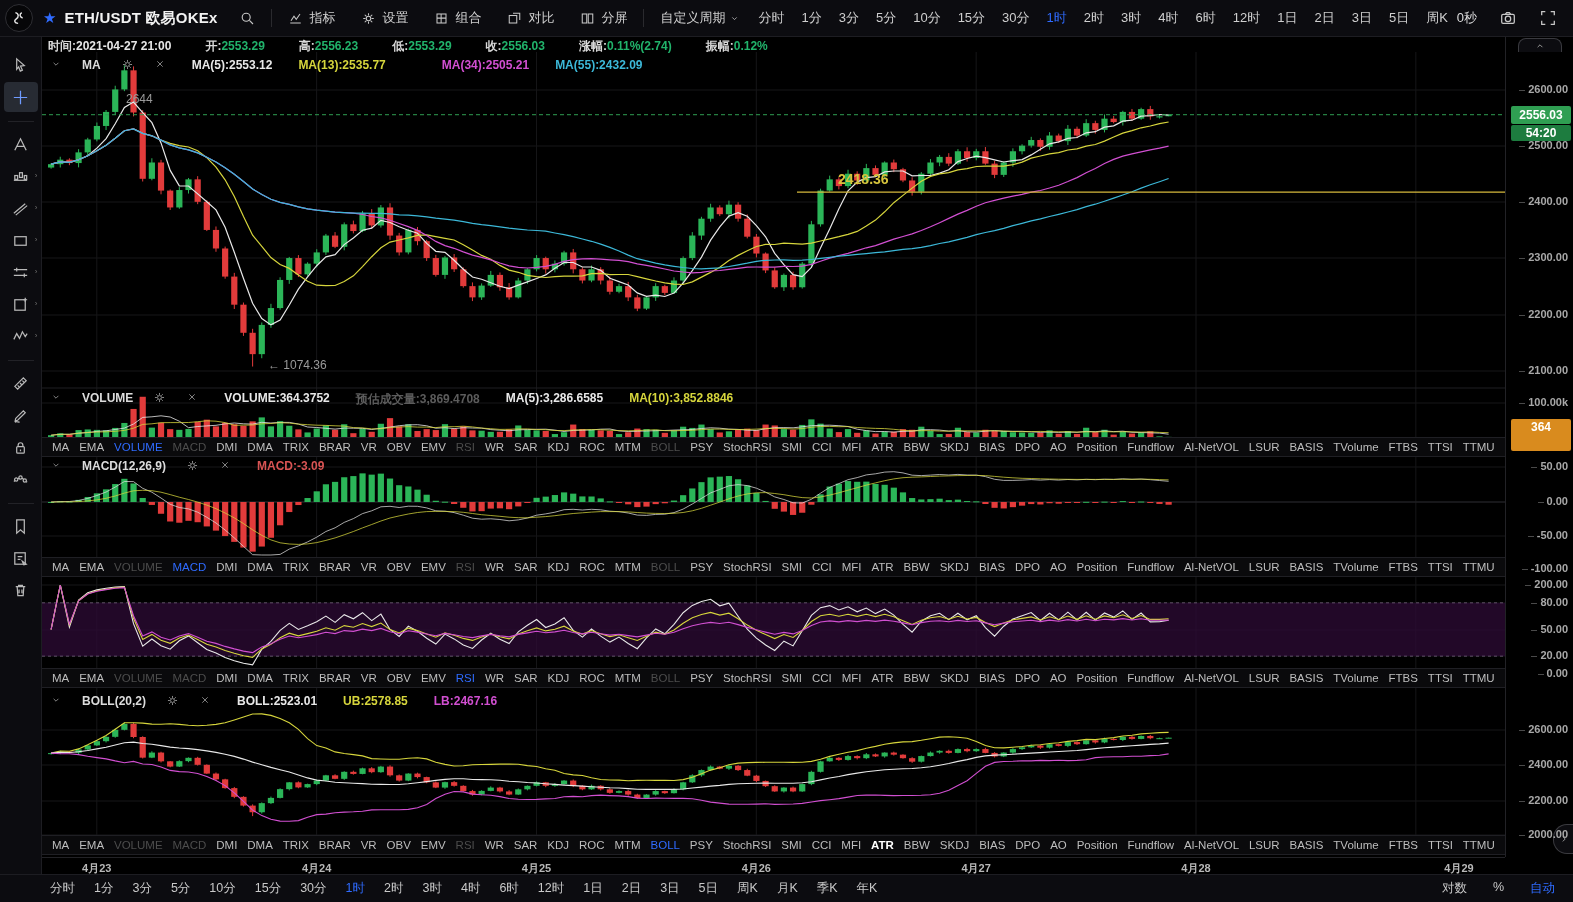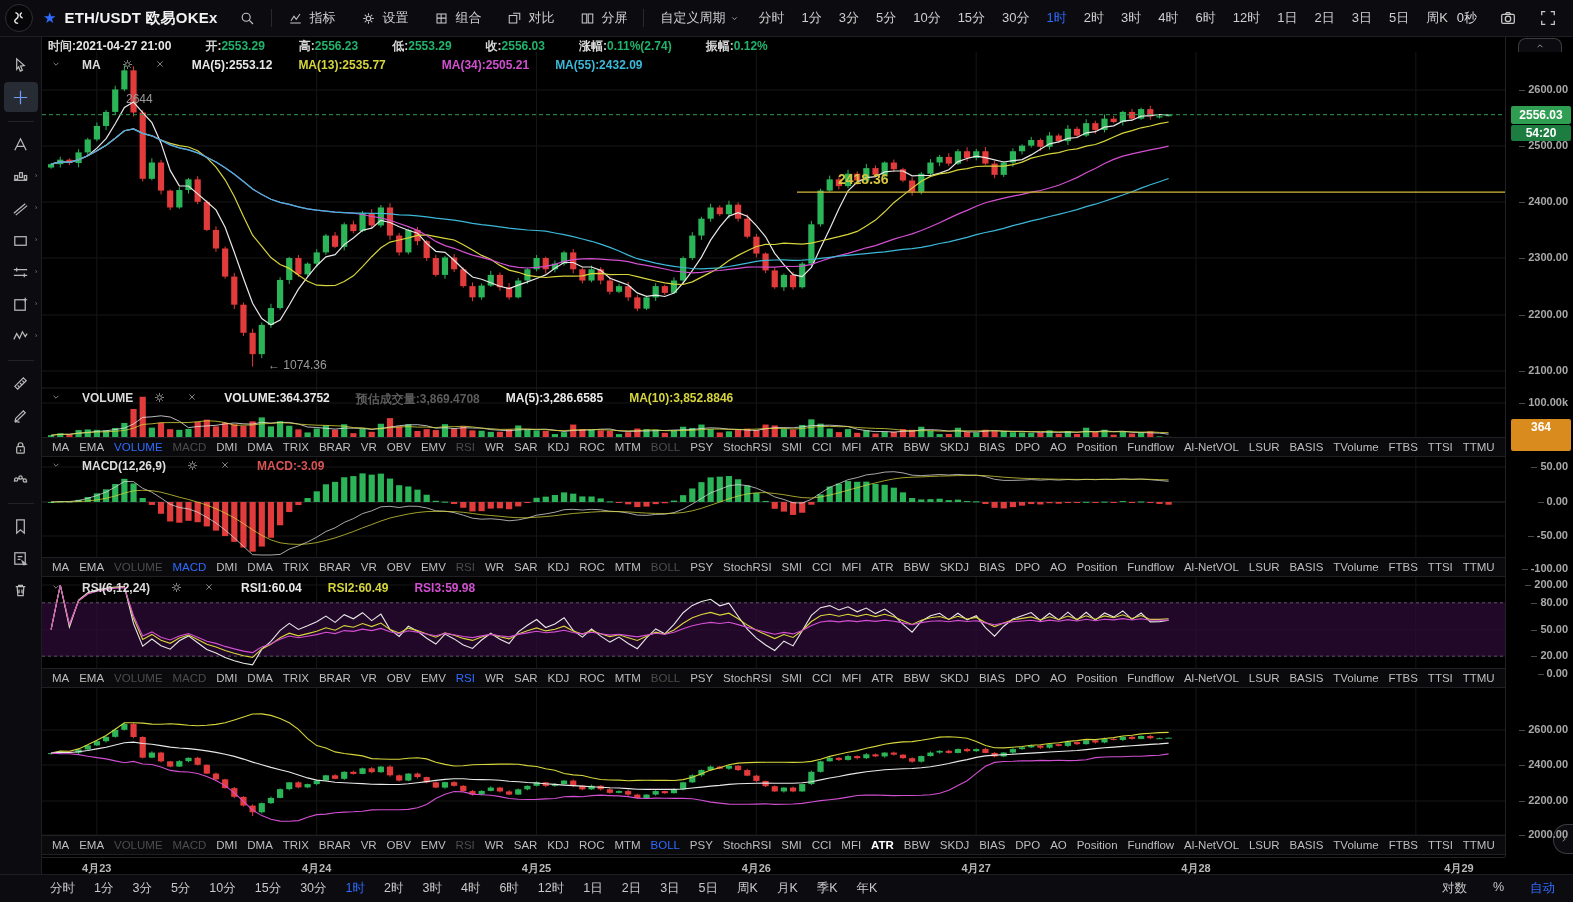--- a/index.html
+++ b/index.html
@@ -1120,35 +1120,35 @@
         <span class="nm">MACD(12,26,9)</span>
         <svg viewBox="0 0 20 20" class="ic" style="width: 13px; height: 13px;">
           <circle cx="10" cy="10" r="3"></circle>
           <path d="M10 3v3M10 14v3M3 10h3M14 10h3M5 5l2.2 2.2M12.8 12.8L15 15M15 5l-2.2 2.2M7.2 12.8L5 15"></path>
         </svg>
         <svg viewBox="0 0 20 20" class="ic" style="width: 12px; height: 12px;">
           <path d="M5.5 5.5l9 9M14.5 5.5l-9 9"></path>
         </svg>
         <span style="color: rgb(217, 84, 84); font-weight: bold; margin-left: 6px;">MACD:-3.09</span>
       </div>
-    <div class="overlay phead" id="ph-rsi" style="left:8px;top:545px;">
+    <div class="overlay phead" id="ph-boll" style="left:8px;top:658px;">
         <svg viewBox="0 0 20 20" class="ic" style="width: 12px; height: 12px; stroke: rgb(143, 143, 143);">
           <path d="M6 8l4 4 4-4"></path>
         </svg>
-        <span class="nm">RSI(6,12,24)</span>
+        <span class="nm">BOLL(20,2)</span>
         <svg viewBox="0 0 20 20" class="ic" style="width: 13px; height: 13px;">
           <circle cx="10" cy="10" r="3"></circle>
           <path d="M10 3v3M10 14v3M3 10h3M14 10h3M5 5l2.2 2.2M12.8 12.8L15 15M15 5l-2.2 2.2M7.2 12.8L5 15"></path>
         </svg>
         <svg viewBox="0 0 20 20" class="ic" style="width: 12px; height: 12px;">
           <path d="M5.5 5.5l9 9M14.5 5.5l-9 9"></path>
         </svg>
-        <span style="color: rgb(232, 232, 232); font-weight: bold; margin-left: 6px;">RSI1:60.04</span>
-        <span style="color: rgb(214, 213, 60); font-weight: bold; margin-left: 6px;">RSI2:60.49</span>
-        <span style="color: rgb(209, 79, 209); font-weight: bold; margin-left: 6px;">RSI3:59.98</span>
+        <span style="color: rgb(232, 232, 232); font-weight: bold; margin-left: 6px;">BOLL:2523.01</span>
+        <span style="color: rgb(214, 213, 60); font-weight: bold; margin-left: 6px;">UB:2578.85</span>
+        <span style="color: rgb(209, 79, 209); font-weight: bold; margin-left: 6px;">LB:2467.16</span>
       </div>
 
     <div class="marker" style="left:84px;top:56px;">2644</div>
     <div class="marker" style="left:226px;top:322px;">← 1074.36</div>
 
     <div id="tabrows">
         <div class="tabrow" style="top: 401px;">
           <span class="tab">MA</span>
           <span class="tab">EMA</span>
           <span class="tab on">VOLUME</span>

